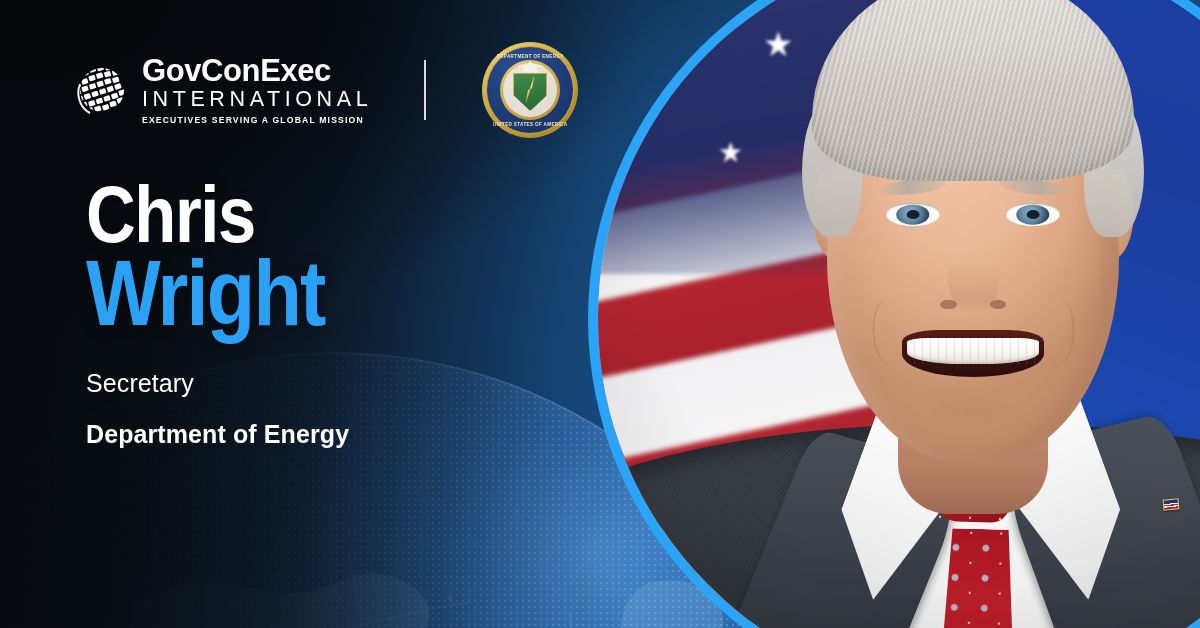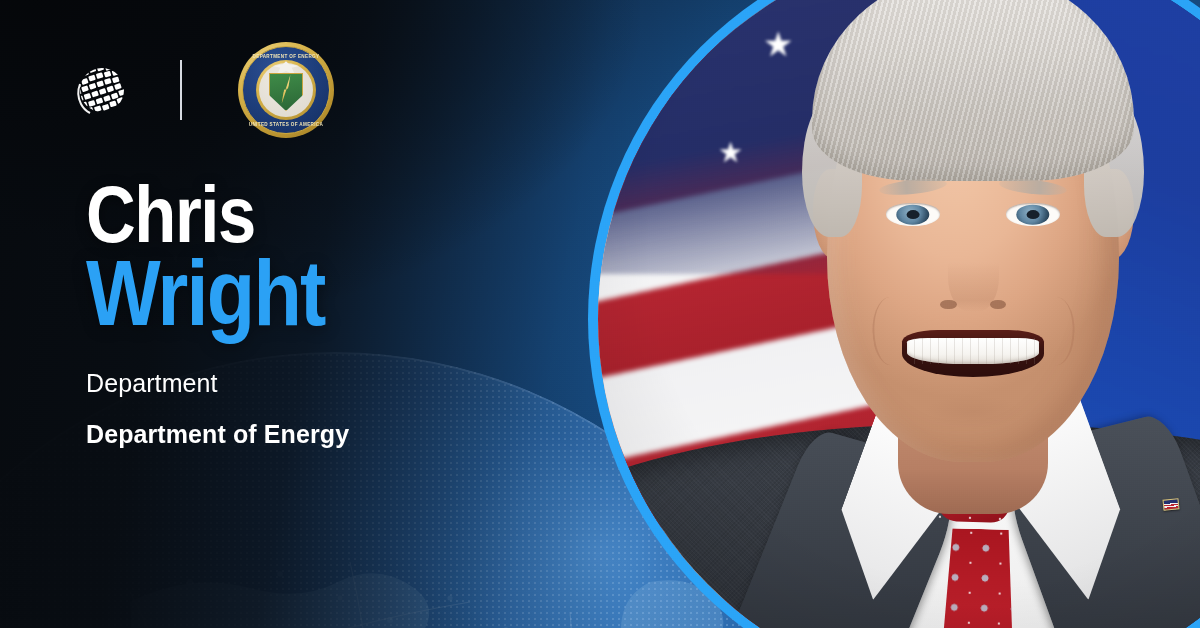--- a/index.html
+++ b/index.html
@@ -530,20 +530,25 @@
               <rect x="9" y="41" width="6.4" height="5.2" rx="1"></rect>
               <rect x="17" y="42" width="6.4" height="5.2" rx="1"></rect>
               <rect x="25" y="43" width="6.4" height="5.2" rx="1"></rect>
               <rect x="33" y="42" width="6.4" height="5.2" rx="1"></rect>
               <rect x="41" y="41" width="6.4" height="5.2" rx="1"></rect>
             </g>
           </g>
           <path d="M8 22 q-4 10 1 20 q3 6 9 9" stroke="#ffffff" stroke-width="2" fill="none" opacity=".95"></path>
         </svg>
       </div>
+      <div class="logo-txt">
+        <div class="logo-t1">GovConExec</div>
+        <div class="logo-t2">INTERNATIONAL</div>
+        <div class="logo-t3">EXECUTIVES SERVING A GLOBAL MISSION</div>
+      </div>
     </div>
 
     <div class="divider"></div>
 
     <div class="seal">
       <div class="seal-outer"></div>
       <div class="seal-ring">
         <div class="seal-txt-top">DEPARTMENT OF ENERGY</div>
         <div class="seal-txt-bot">UNITED STATES OF AMERICA</div>
       </div>
@@ -551,18 +556,18 @@
       <div class="seal-core"></div>
       <div class="seal-eagle"></div>
       <div class="seal-shield"></div>
       <div class="seal-bolt"></div>
     </div>
   </div>
 
   <div class="copy">
     <div class="nm1">Chris</div>
     <div class="nm2">Wright</div>
-    <div class="role">Department</div>
+    <div class="role">Secretary</div>
     <div class="org">Department of Energy</div>
   </div>
 
   <div class="noise"></div>
 </div>
 
 </body></html>

